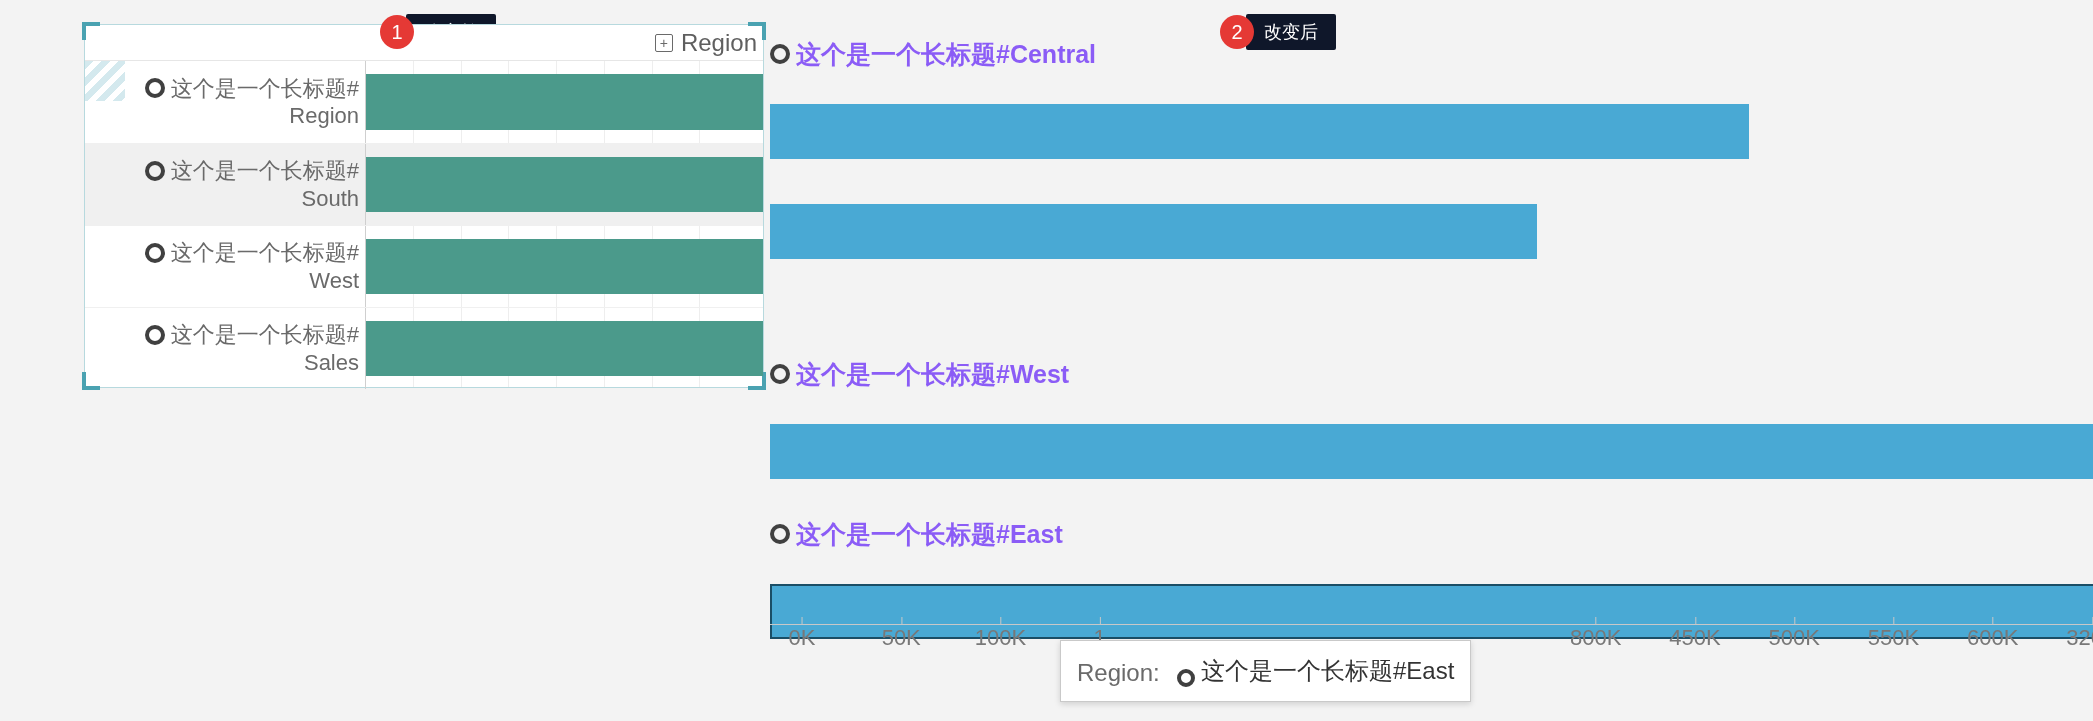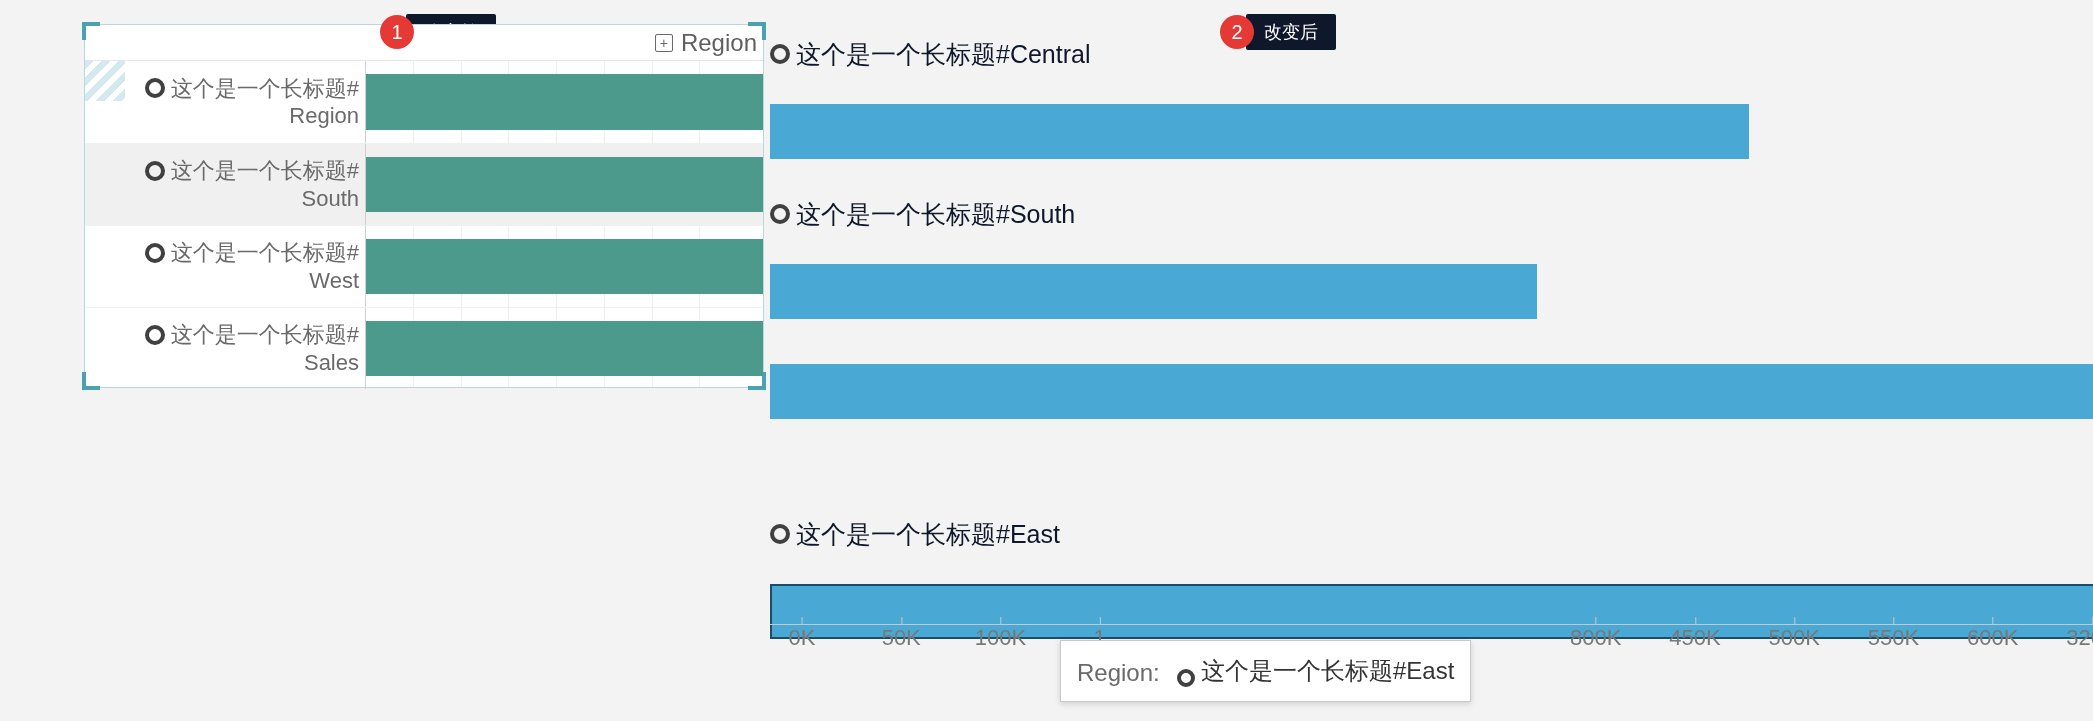--- a/index.html
+++ b/index.html
@@ -36,21 +36,21 @@
 
   .b-grid{position:absolute;left:280px;right:0;top:36px;bottom:0;pointer-events:none;}
   .b-grid div{position:absolute;top:0;bottom:0;width:1px;background:#eee;}
   .stripe{position:absolute;left:0;top:36px;width:40px;height:40px;background:repeating-linear-gradient(135deg,#d4e9ee 0 6px,#fff 6px 12px);}
 
   .ring{width:20px;height:20px;border:4px solid #404040;border-radius:50%;margin-right:6px;display:inline-block;flex-shrink:0;}
 
   
   .panel-after{position:absolute;left:770px;top:24px;right:0;height:640px;}
   .a-row{height:160px;}
-  .a-hdr{height:60px;display:flex;align-items:center;color:#0f172a;font-size:25px;font-weight:400;}
+  .a-hdr{height:60px;display:flex;align-items:center;color:#8b5cf6;font-size:25px;font-weight:700;}
   .a-plot{position:relative;height:95px;}
   .a-bar{position:absolute;top:20px;height:55px;background:#49a9d4;left:0;}
   .a-bar.sel{border:2px solid #1a4e66;}
   .axis{position:absolute;left:0;right:0;bottom:0;height:40px;border-top:1px solid #c8c8c8;}
   .tick{position:absolute;top:0;color:#787878;font-size:22px;transform:translateX(-50%);margin-left:32px;}
   .tick::before{content:"";position:absolute;left:50%;top:-8px;width:1px;height:8px;background:#c8c8c8;}
 
   
   .tooltip{position:absolute;background:#fff;border:1px solid #c9c9c9;padding:10px 16px;font-size:24px;color:#555;box-shadow:0 2px 6px rgba(0,0,0,.15);}
   .tooltip .trow{display:flex;align-items:flex-end;margin:4px 0;}
@@ -147,29 +147,29 @@
     <div class="a-row">
       <div class="a-hdr">
           <span class="ring"></span>
           <span>这个是一个长标题#Central</span>
         </div>
       <div class="a-plot">
           <div class="a-bar" style="width:74%;"></div>
         </div>
     </div>
     <div class="a-row">
+      <div class="a-plot">
+          <div class="a-bar" style="width:58%;"></div>
+        </div>
+    </div>
+    <div class="a-row">
       <div class="a-hdr">
           <span class="ring"></span>
-          <span>这个是一个长标题#South</span>
-        </div>
-      <div class="a-plot">
-          <div class="a-bar" style="width:58%;"></div>
-        </div>
-    </div>
-    <div class="a-row">
+          <span>这个是一个长标题#West</span>
+        </div>
       <div class="a-plot">
           <div class="a-bar" style="width:108%;"></div>
         </div>
     </div>
     <div class="a-row">
       <div class="a-hdr">
           <span class="ring"></span>
           <span>这个是一个长标题#East</span>
         </div>
       <div class="a-plot">

